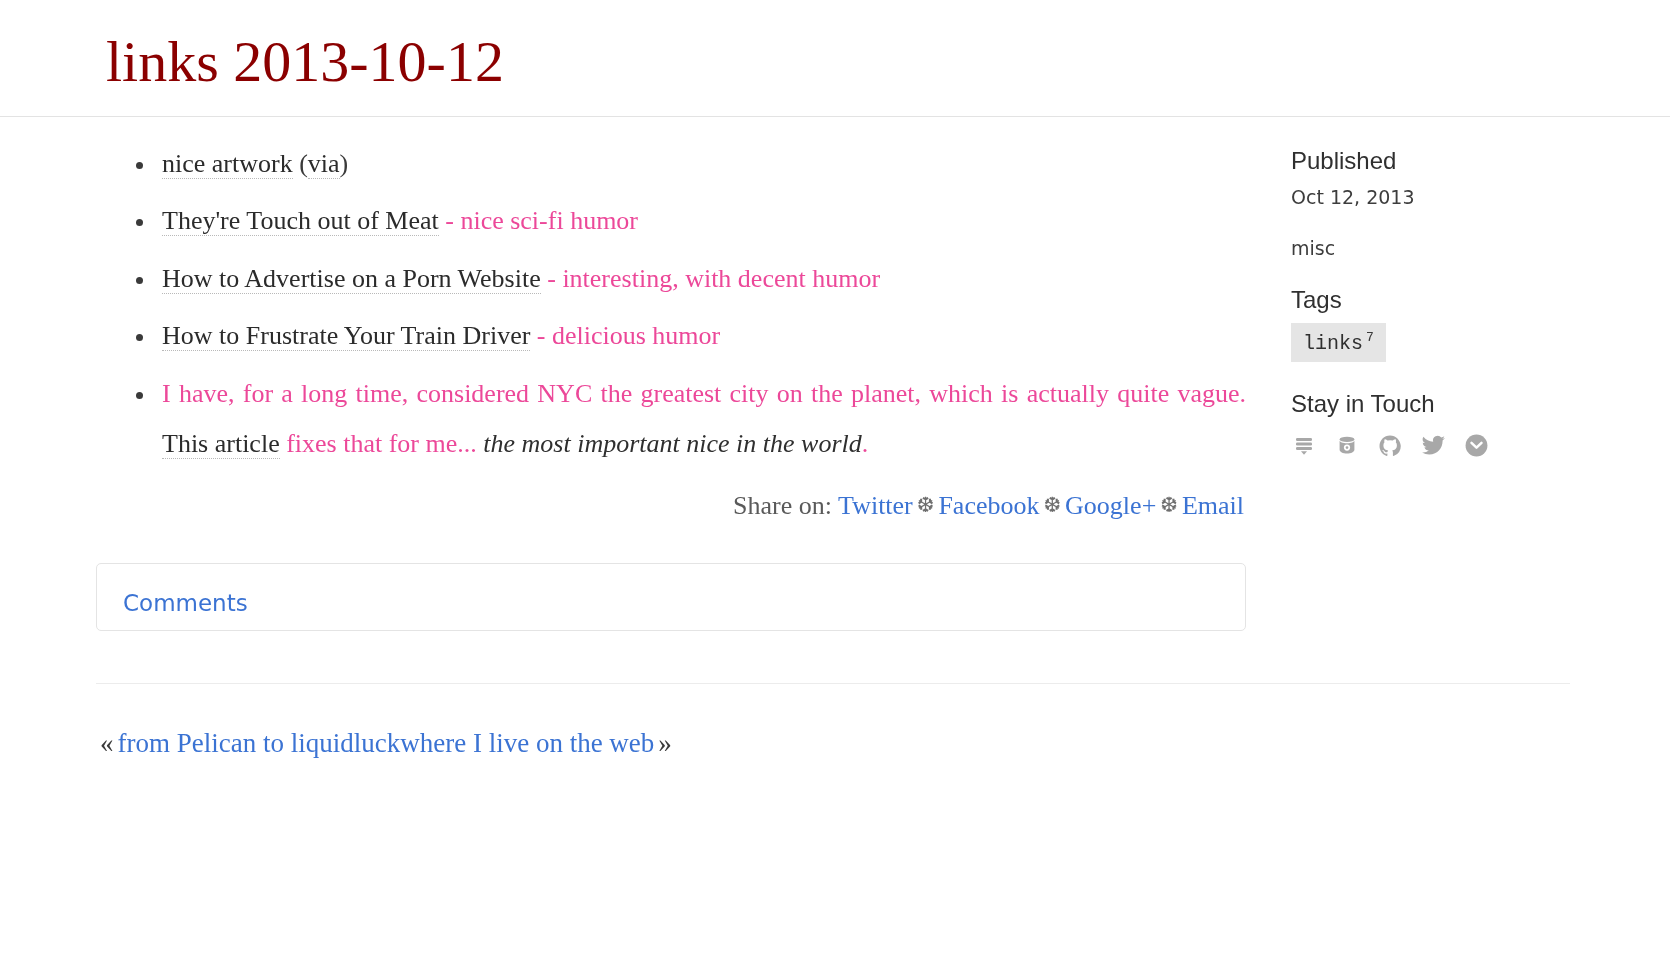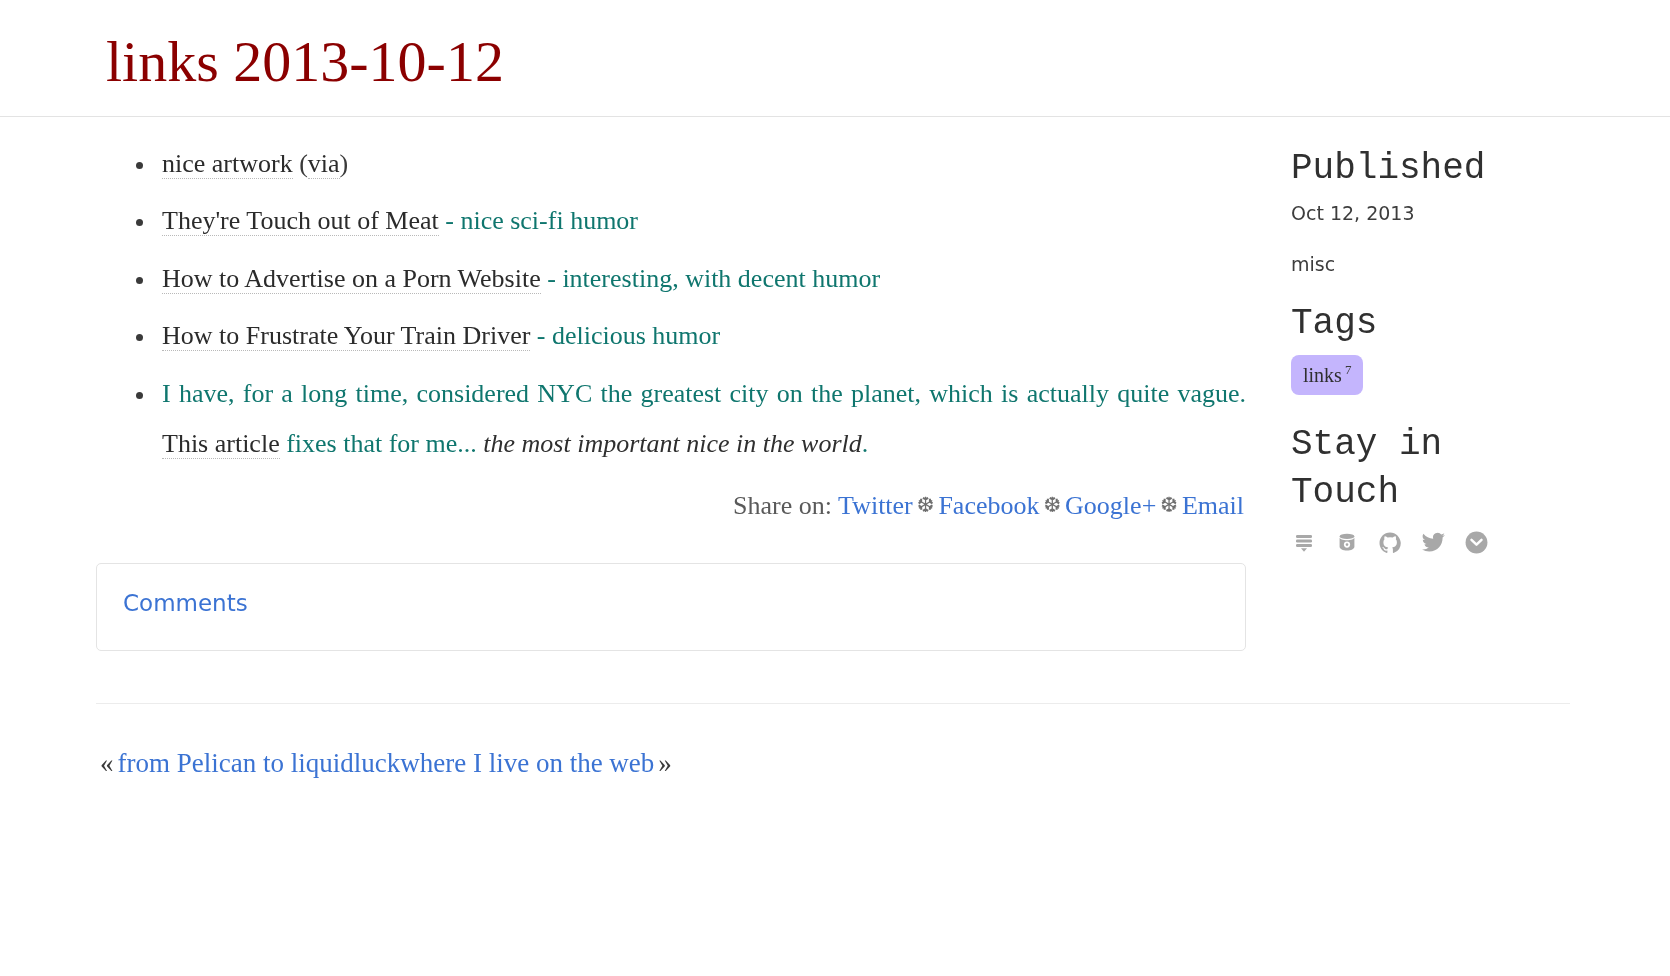--- a/index.html
+++ b/index.html
@@ -79,21 +79,21 @@
   ul.link-list li::marker {
     font-size: 22px;
     color: #3a3a3a;
   }
   a.dotted {
     color: #2b2b2b;
     text-decoration: none;
     border-bottom: 1px dotted #b9b9b9;
   }
   .muted {
-    color: #0f766e;
+    color: #ec4899;
   }
   em.italic {
     font-style: italic;
     color: #2f2f2f;
   }
 
   
   .share-row {
     margin: 22px 0 0 0;
     text-align: right;
@@ -114,57 +114,57 @@
     padding: 0 4px;
     position: relative;
     top: -2px;
   }
 
   
   .comments-box {
     margin: 42px 0 0 0;
     border: 1px solid #e4e4e4;
     border-radius: 5px;
-    height: 88px;
+    height: 68px;
     box-sizing: border-box;
     padding: 26px 0 0 26px;
     background: #ffffff;
   }
   .comments-link {
     font-family: "DejaVu Sans", "Liberation Sans", sans-serif;
     font-size: 23px;
     color: #3b73d3;
     text-decoration: none;
   }
 
   
   .side-heading {
-    font-family: Liberation Mono, monospace;
-    font-size: 36px;
+    font-family: Liberation Sans, sans-serif;
+    font-size: 24px;
     font-weight: normal;
     color: #303030;
     margin: 0 0 6px 0;
     line-height: 1.35;
   }
   .side-value {
     font-family: "DejaVu Sans", "Liberation Sans", sans-serif;
     font-size: 19px;
     color: #3d3d3d;
     margin: 0 0 22px 0;
     line-height: 1.5;
   }
   .tag-list {
     margin: 4px 0 26px 0;
   }
   .tag-pill {
     display: inline-block;
-    background: #c4b5fd;
-    border-radius: 8px;
+    background: #e5e5e5;
+    border-radius: 0;
     padding: 7px 12px 8px 12px;
-    font-family: Liberation Serif, serif;
+    font-family: Liberation Mono, monospace;
     font-size: 20px;
     color: #2f2f2f;
     text-decoration: none;
   }
   .tag-count {
     font-size: 13px;
     vertical-align: super;
     color: #3a3a3a;
     margin-left: 3px;
   }

